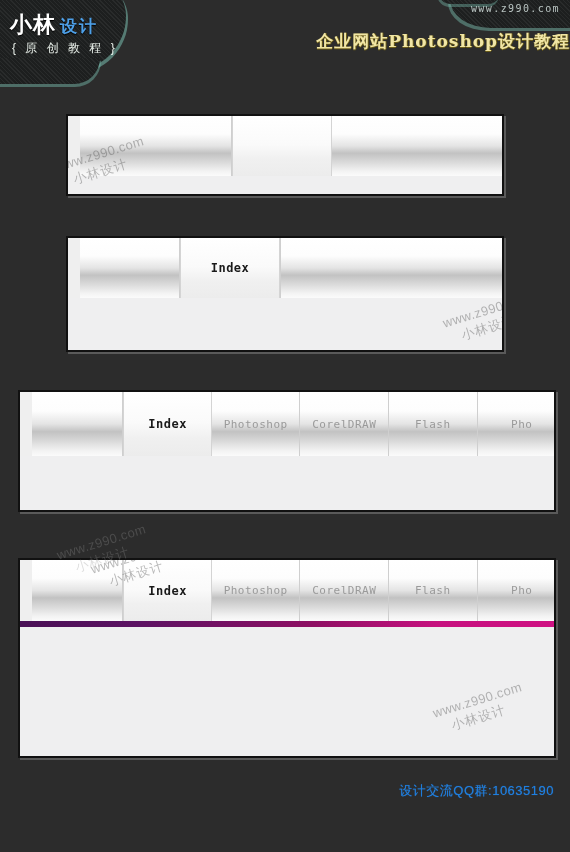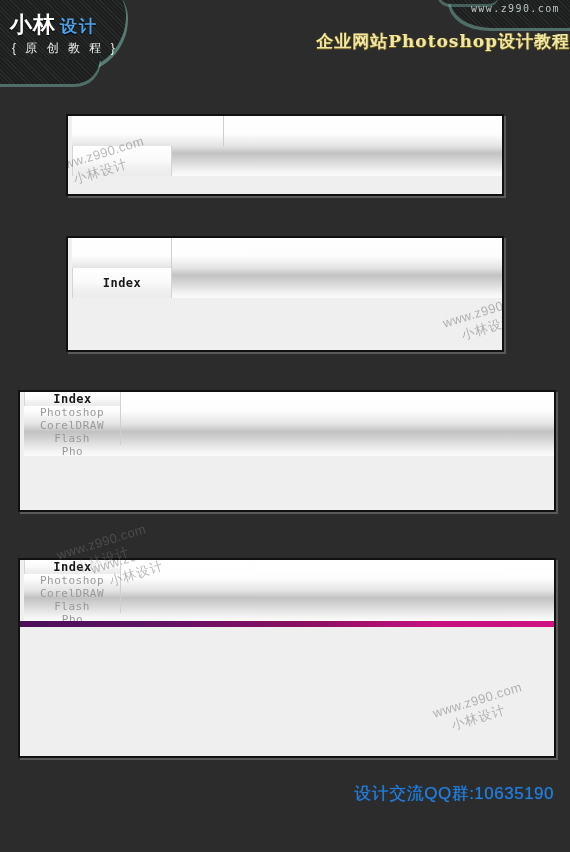--- a/index.html
+++ b/index.html
@@ -92,32 +92,31 @@
   .panel{
     position:absolute;
     background:#ffffff;
     border:2px solid #111;
     box-shadow:2px 2px 0 rgba(255,255,255,.22);
     overflow:hidden;
   }
   .panel-inner{position:relative;width:100%;height:100%;overflow:hidden;background:#efefef;}
   
   .navbar{
-    position:absolute;left:4px;top:0;width:100%;
+    position:absolute;left:12px;top:0;width:100%;
     background:linear-gradient(to bottom,
       #ffffff 0%,
       #fdfdfd 30%,
       #e4e4e4 50%,
       #c2c2c2 62%,
       #d8d8d8 76%,
       #f3f3f3 92%,
       #fbfbfb 100%);
     display:flex;
     box-sizing:border-box;
-    flex-direction:column;
   }
   .navcell{
     position:relative;
     height:100%;
     box-sizing:border-box;
     display:flex;align-items:center;justify-content:center;
   }
   .sep-r{border-right:1px solid #cfcfcf;}
   .sep-l{border-left:1px solid #cfcfcf;}
   .tab-active{
@@ -148,21 +147,21 @@
     white-space:nowrap;
     pointer-events:none;
     user-select:none;
   }
   .wm .l1{display:block;font-size:13px;letter-spacing:.4px;}
   .wm .l2{display:block;font-size:13px;letter-spacing:1px;margin-top:1px;margin-left:14px;}
   .wm-dark{color:rgba(150,150,150,.30);}
   
   #footer-qq{
     position:absolute;right:16px;top:782px;
-    font-size:17px;color:#1f7fe0;letter-spacing:.5px;
+    font-size:13px;color:#1f7fe0;letter-spacing:.5px;
     text-shadow:0 0 1px rgba(40,140,240,.6);
     text-align:right;
   }
 </style>
 </head>
 <body>
 
 <div id="header">
   <div id="blob-r1" class="hatch"></div>
   <div id="blob-r2" class="hatch"></div>

